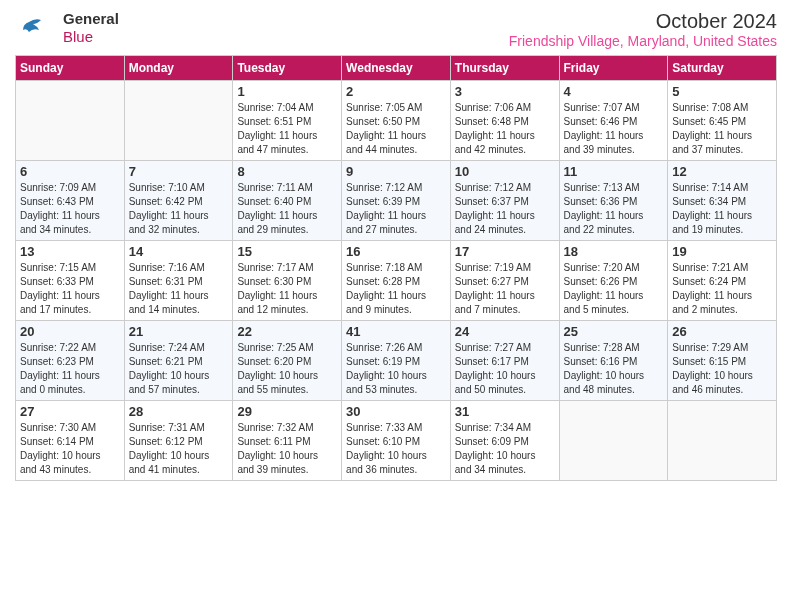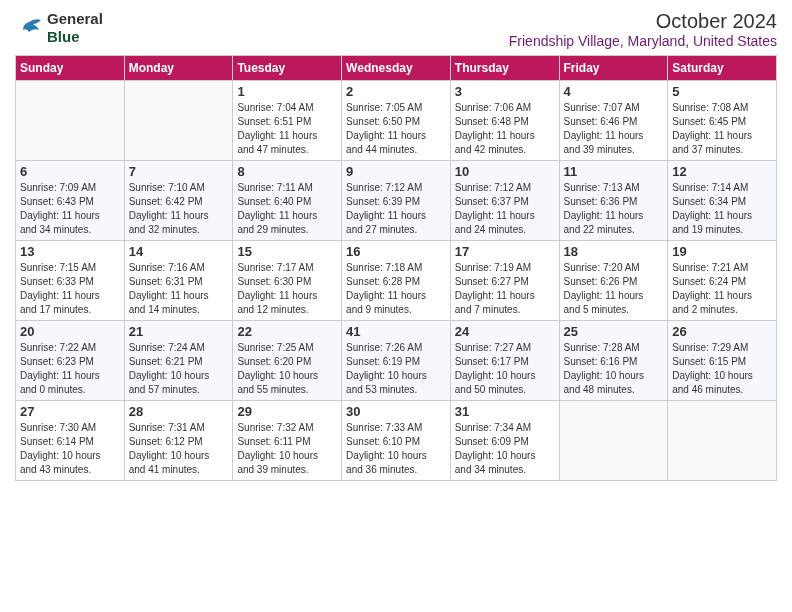--- a/index.html
+++ b/index.html
@@ -12,27 +12,27 @@
     }
     .header-area {
       display: flex;
       justify-content: space-between;
       align-items: flex-start;
       margin-bottom: 6px;
     }
     .logo {
       display: flex;
       align-items: center;
-      gap: 4px;
+      gap: 20px;
     }
     .logo-text-general { font-size: 15px; font-weight: bold; color: #333; }
-    .logo-text-blue { font-size: 15px; font-weight: bold; color: #14532d; }
+    .logo-text-blue { font-size: 15px; font-weight: normal; color: #be185d; }
     .title-area { text-align: right; }
     .month-title { font-size: 20px; color: #333; font-weight: normal; }
-    .location-title { font-size: 14px; color: #701a75; }
+    .location-title { font-size: 14px; color: #ec4899; }
 
     .calendar {
       width: 100%;
       border-collapse: collapse;
     }
     .calendar th {
       background: #be185d;
       color: #fff;
       font-size: 12px;
       padding: 5px 4px;

